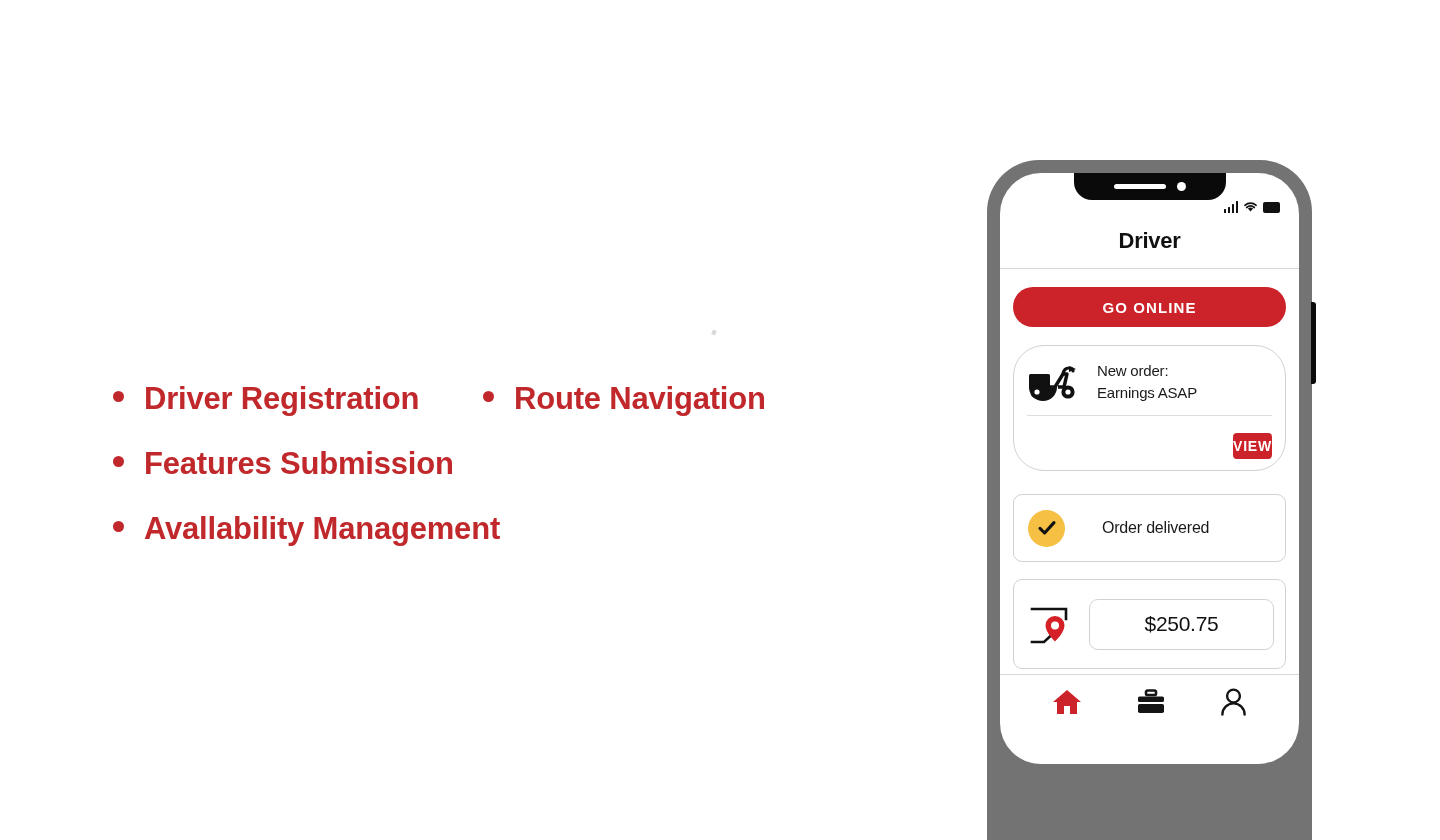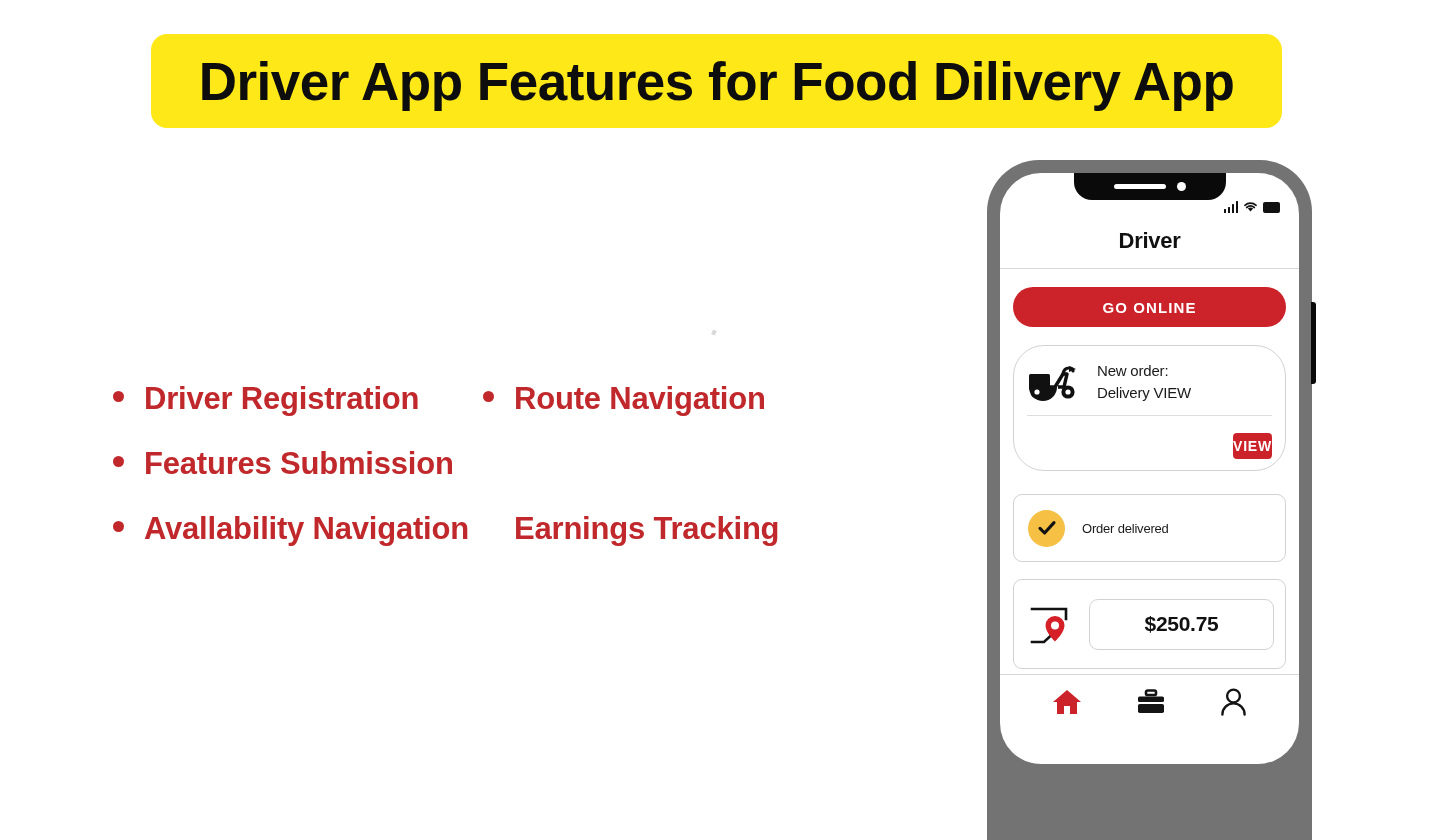--- a/index.html
+++ b/index.html
@@ -261,44 +261,45 @@
     gap: 17px;
   }
   .check-badge {
     width: 37px; height: 37px;
     background: #F5C043;
     border-radius: 50%;
     display: flex; align-items: center; justify-content: center;
     flex: 0 0 auto;
   }
   .delivered-text {
-    font-size: 13px;
+    font-size: 16px;
     color: #1a1a1a;
     letter-spacing: -0.2px;
+    margin-left: 20px;
   }
 
   .earn-row {
     display: flex;
     align-items: center;
     height: 100%;
     padding: 0 11px 0 11px;
     gap: 9px;
   }
   .amount-box {
     flex: 1;
     height: 51px;
     border: 1px solid #d2d2d2;
     border-radius: 9px;
     display: flex;
     align-items: center;
     justify-content: center;
   }
   .amount-text {
     font-size: 21px;
-    font-weight: bold;
+    font-weight: normal;
     color: #111;
     letter-spacing: -0.3px;
   }
 
   .bottom-divider {
     position: absolute;
     bottom: 89px;
     left: 0;
     width: 100%;
     height: 1px;
@@ -315,23 +316,20 @@
     justify-content: space-around;
     padding: 0 24px;
   }
   .nav-item { cursor: pointer; display: flex; align-items: center; justify-content: center; }
 </style>
 </head>
 <body>
 
 <div id="canvas">
 
-  <div class="title-banner">
-    <span class="title-text">Driver App Features for Food Dilivery App</span>
-  </div>
 
   <div class="features">
 
     <div class="feat-row">
       <div class="feat-col feat-col-left">
         <span class="dot"></span>
         <span class="feat-label">Driver Registration</span>
       </div>
       <div class="feat-col feat-col-right">
         <span class="dot"></span>
@@ -342,25 +340,21 @@
     <div class="feat-row">
       <div class="feat-col feat-col-left">
         <span class="dot"></span>
         <span class="feat-label">Features Submission</span>
       </div>
     </div>
 
     <div class="feat-row">
       <div class="feat-col feat-col-left">
         <span class="dot"></span>
-        <span class="feat-label">Avallability Navigation</span>
-      </div>
-      <div class="feat-col feat-col-right">
-        <span class="dot hidden"></span>
-        <span class="feat-label">Earnings Tracking</span>
+        <span class="feat-label">Avallability Management</span>
       </div>
     </div>
 
   </div>
 
   <div class="speck"></div>
 
   <div class="phone">
     <div class="side-button"></div>
 
@@ -399,21 +393,21 @@
             <path d="M2 26 h28 a8 8 0 0 1 -28 0 Z" fill="#111"></path>
             <path d="M36 13 q1 -6 6 -6 q4 0 4 3" stroke="#111" stroke-width="3.2" fill="none" stroke-linecap="round"></path>
             <path d="M42 5 l7 3 l-7 3 Z" fill="#111"></path>
             <circle cx="10" cy="31" r="6.6" fill="#111"></circle>
             <circle cx="10" cy="31" r="2.6" fill="#fff"></circle>
             <circle cx="41" cy="31" r="6.6" fill="#111"></circle>
             <circle cx="41" cy="31" r="2.6" fill="#fff"></circle>
           </svg>
           <div class="order-text">
             <div>New order:</div>
-            <div>Delivery VIEW</div>
+            <div>Earnings ASAP</div>
           </div>
         </div>
         <div class="order-sep"></div>
         <button class="view-btn">VIEW</button>
       </div>
 
       <div class="card card-delivered">
         <div class="delivered-row">
           <span class="check-badge">
             <svg width="20" height="16" viewBox="0 0 20 16">

